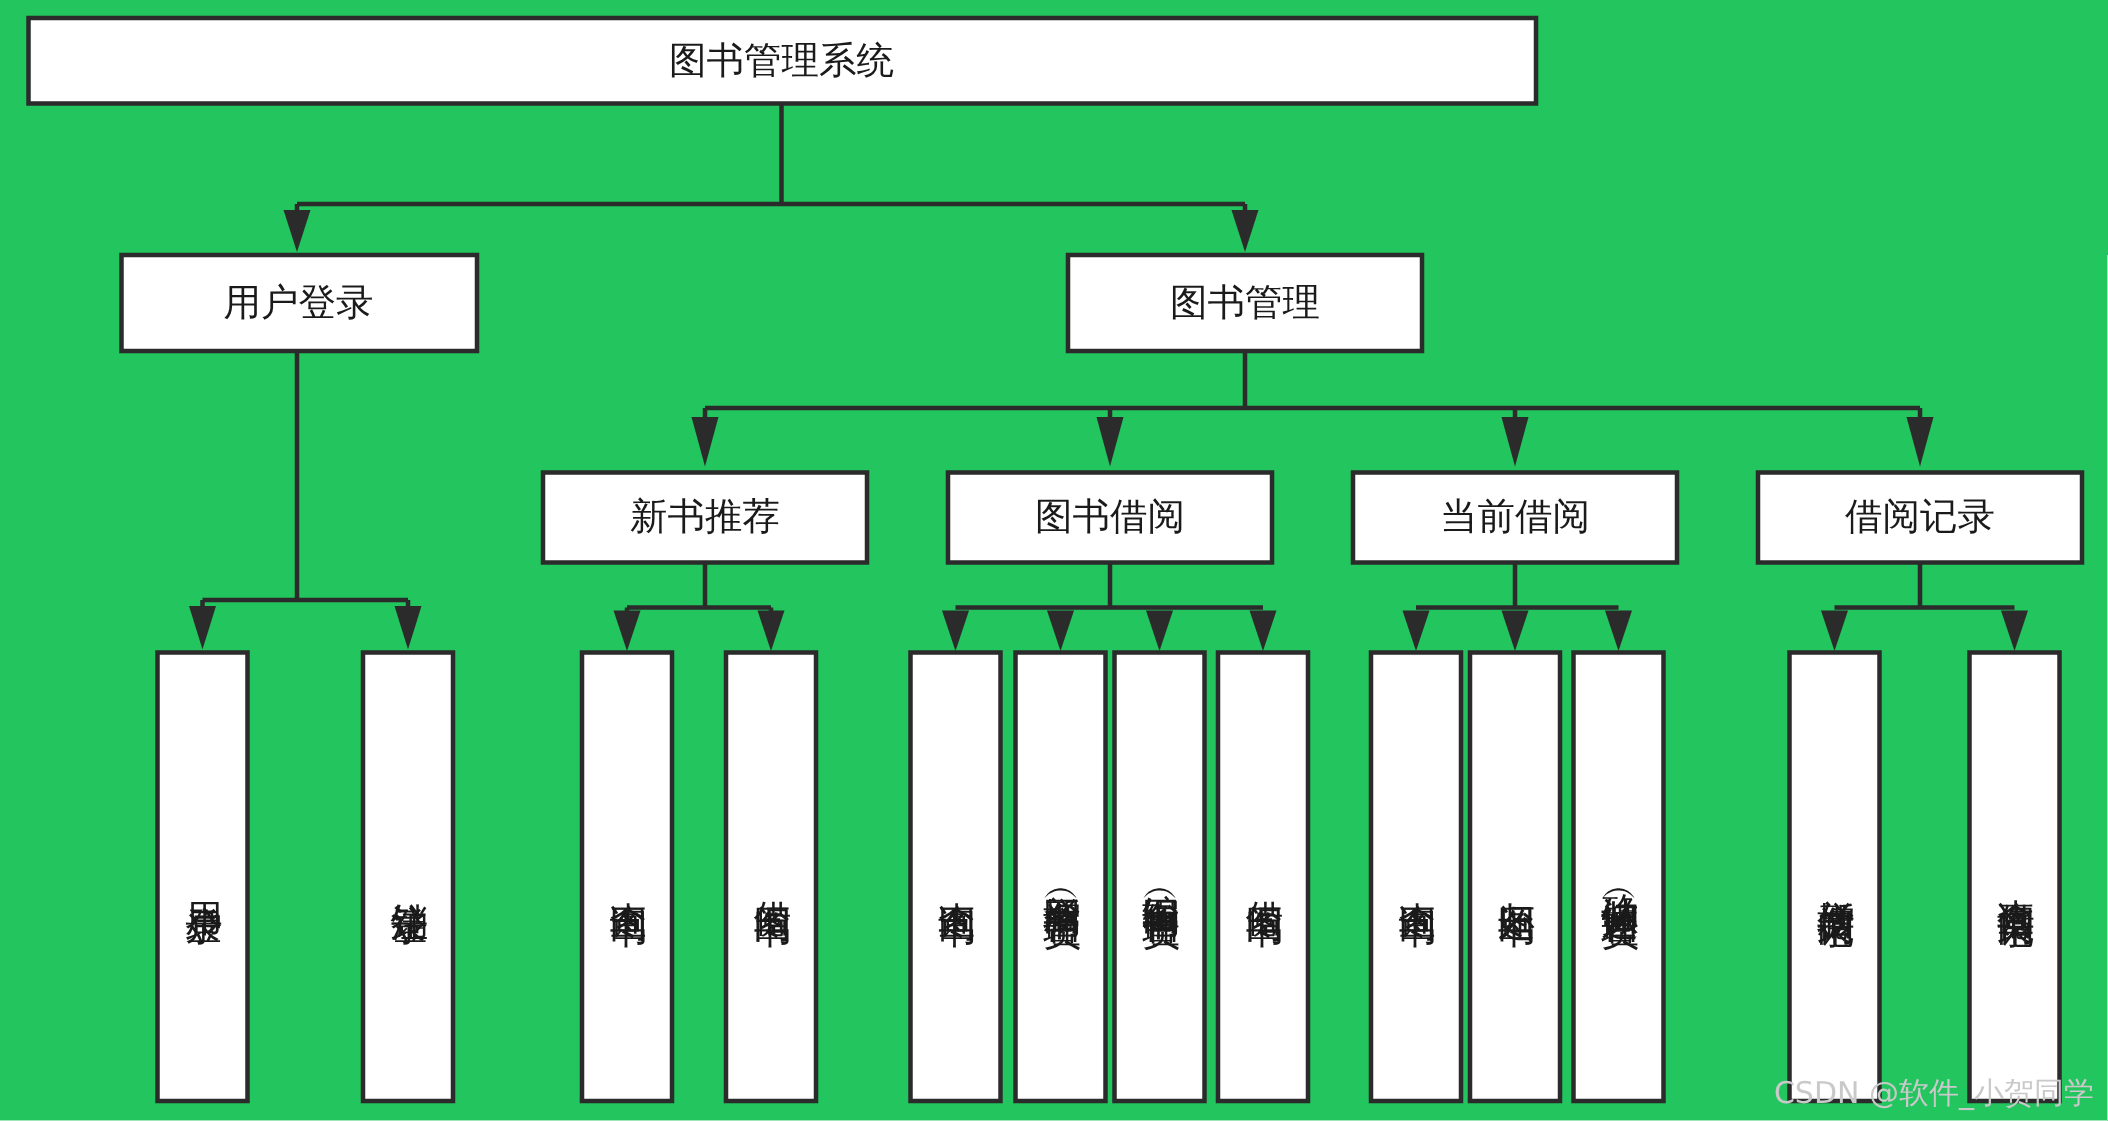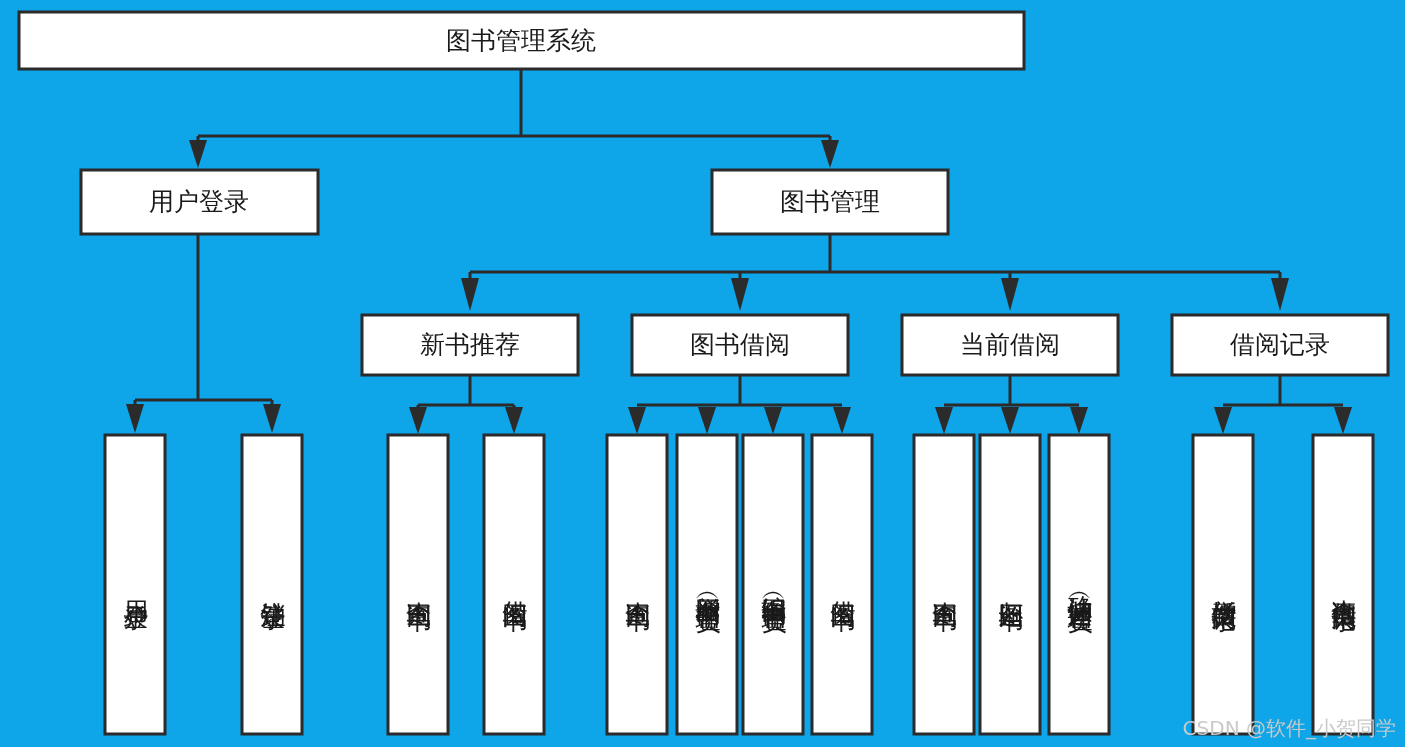--- a/index.html
+++ b/index.html
@@ -7,21 +7,21 @@
     padding: 0;
     background: #ffffff;
   }
   body {
     font-family: "DejaVu Sans", "Liberation Sans", sans-serif;
   }
   #diagram-root {
     position: relative;
     width: 1405px;
     height: 747px;
-    background: #0ea5e9;
+    background: #22c55e;
     overflow: hidden;
     text-align: center;
   }
   svg#flow {
     position: absolute;
     left: 0;
     top: 0;
     width: 1405px;
     height: 747px;
     display: block;

